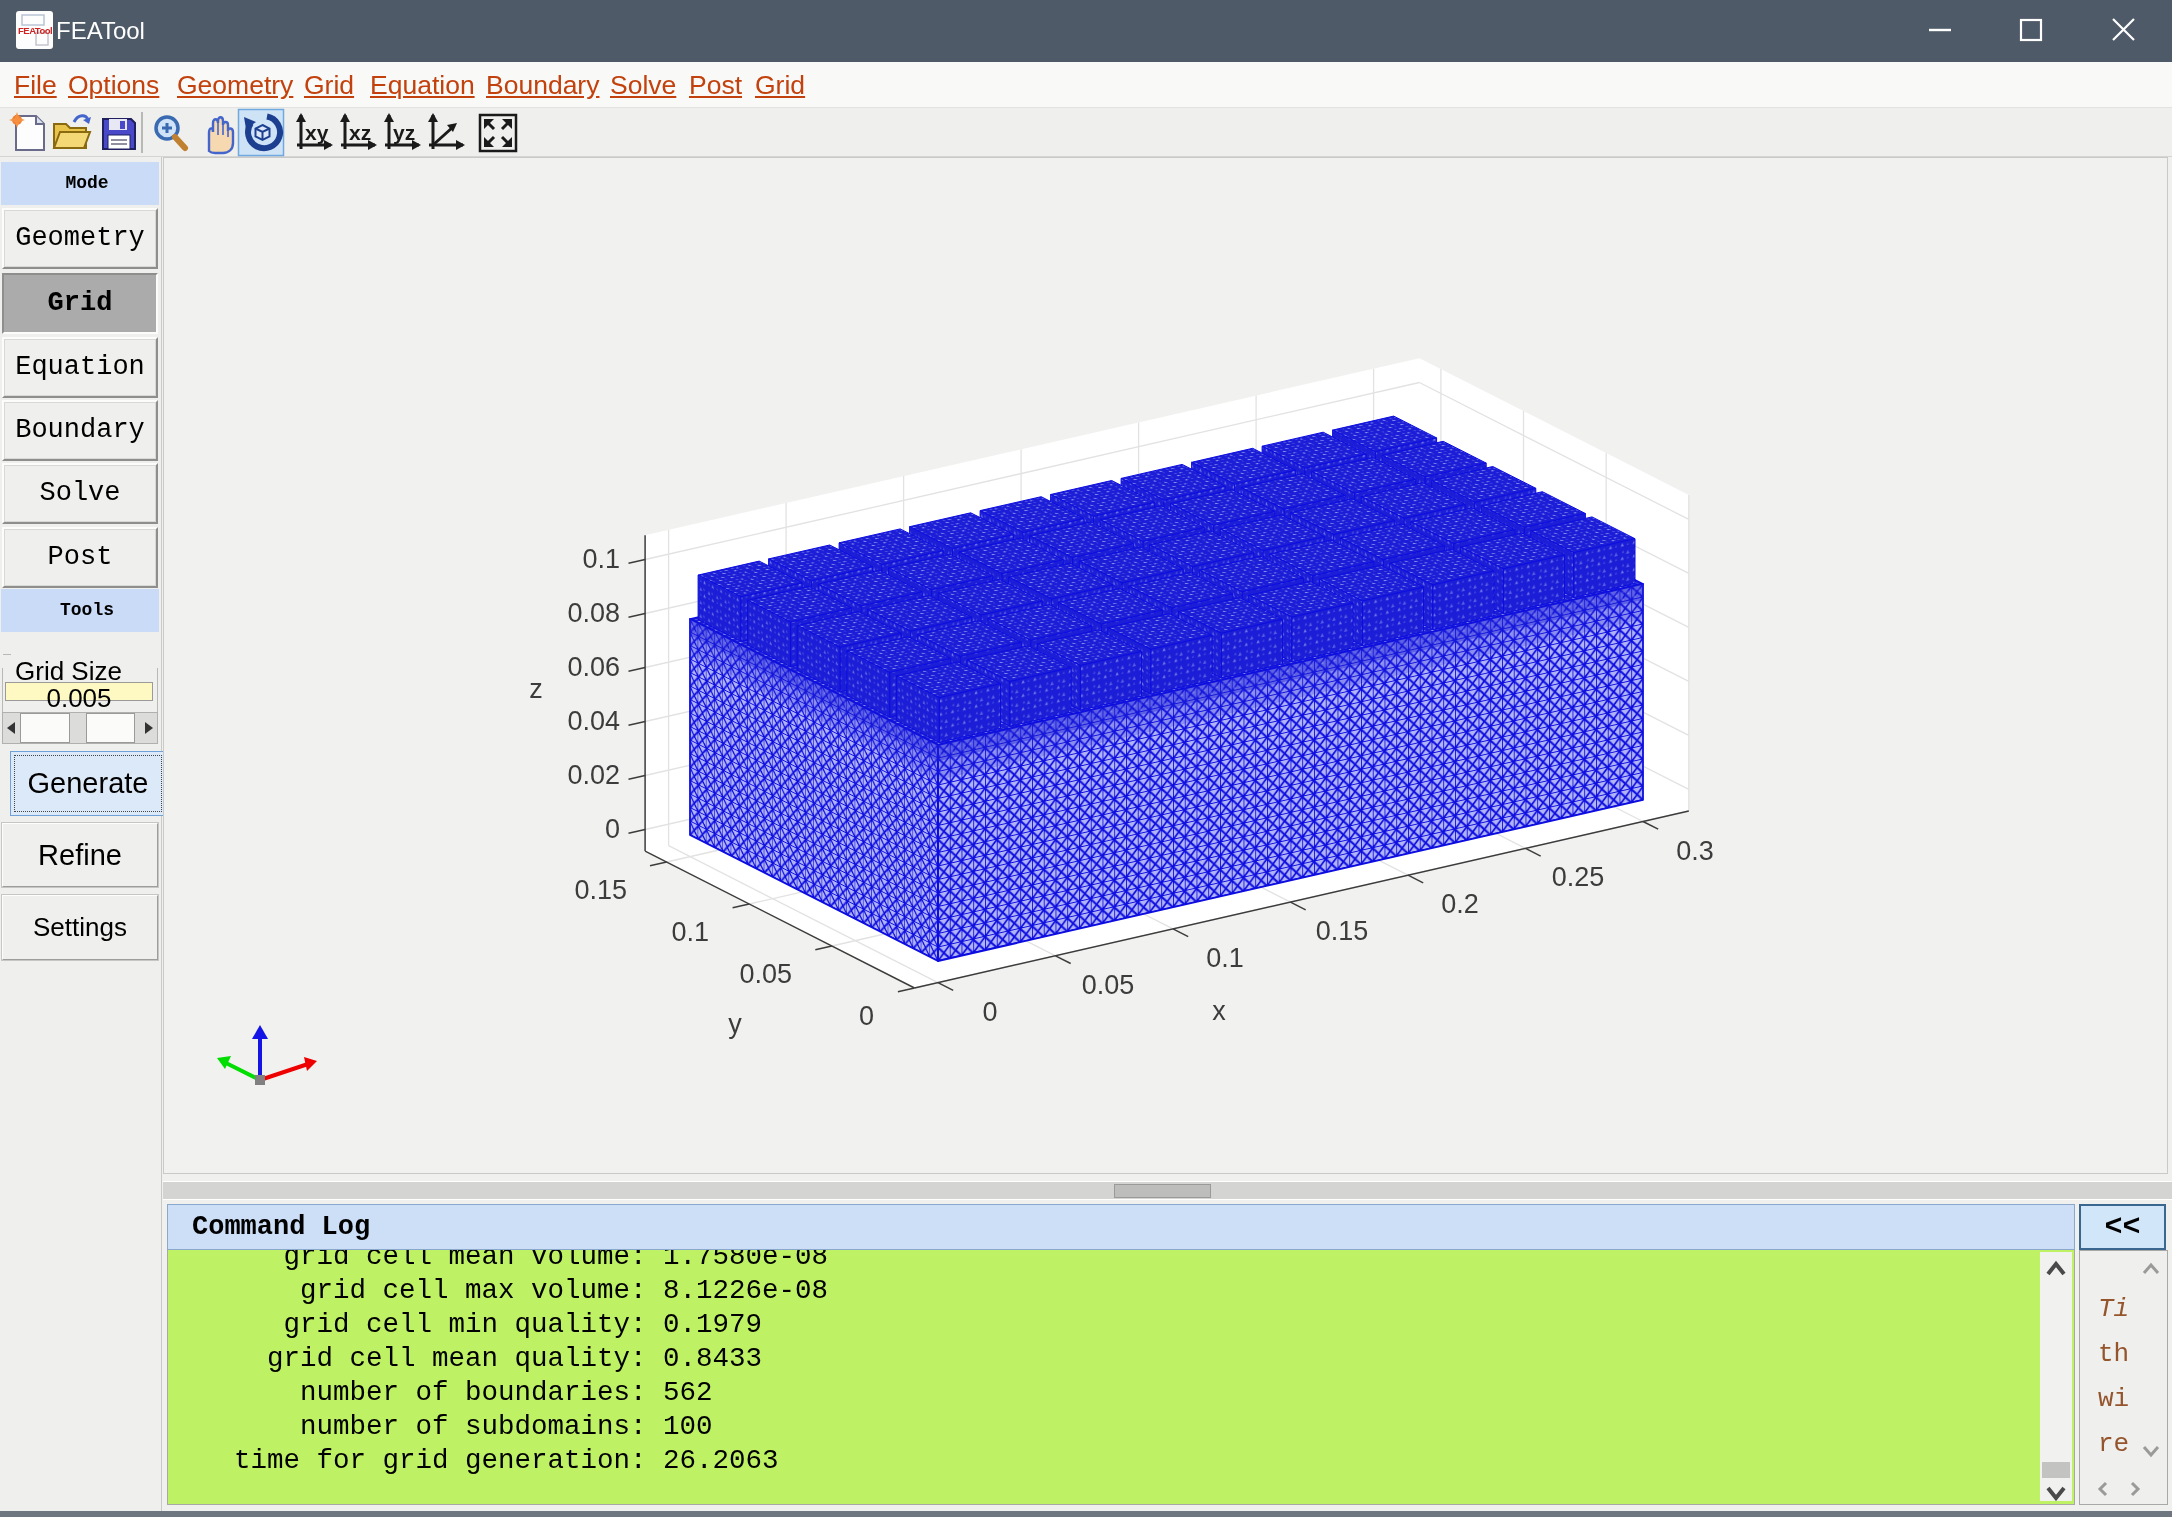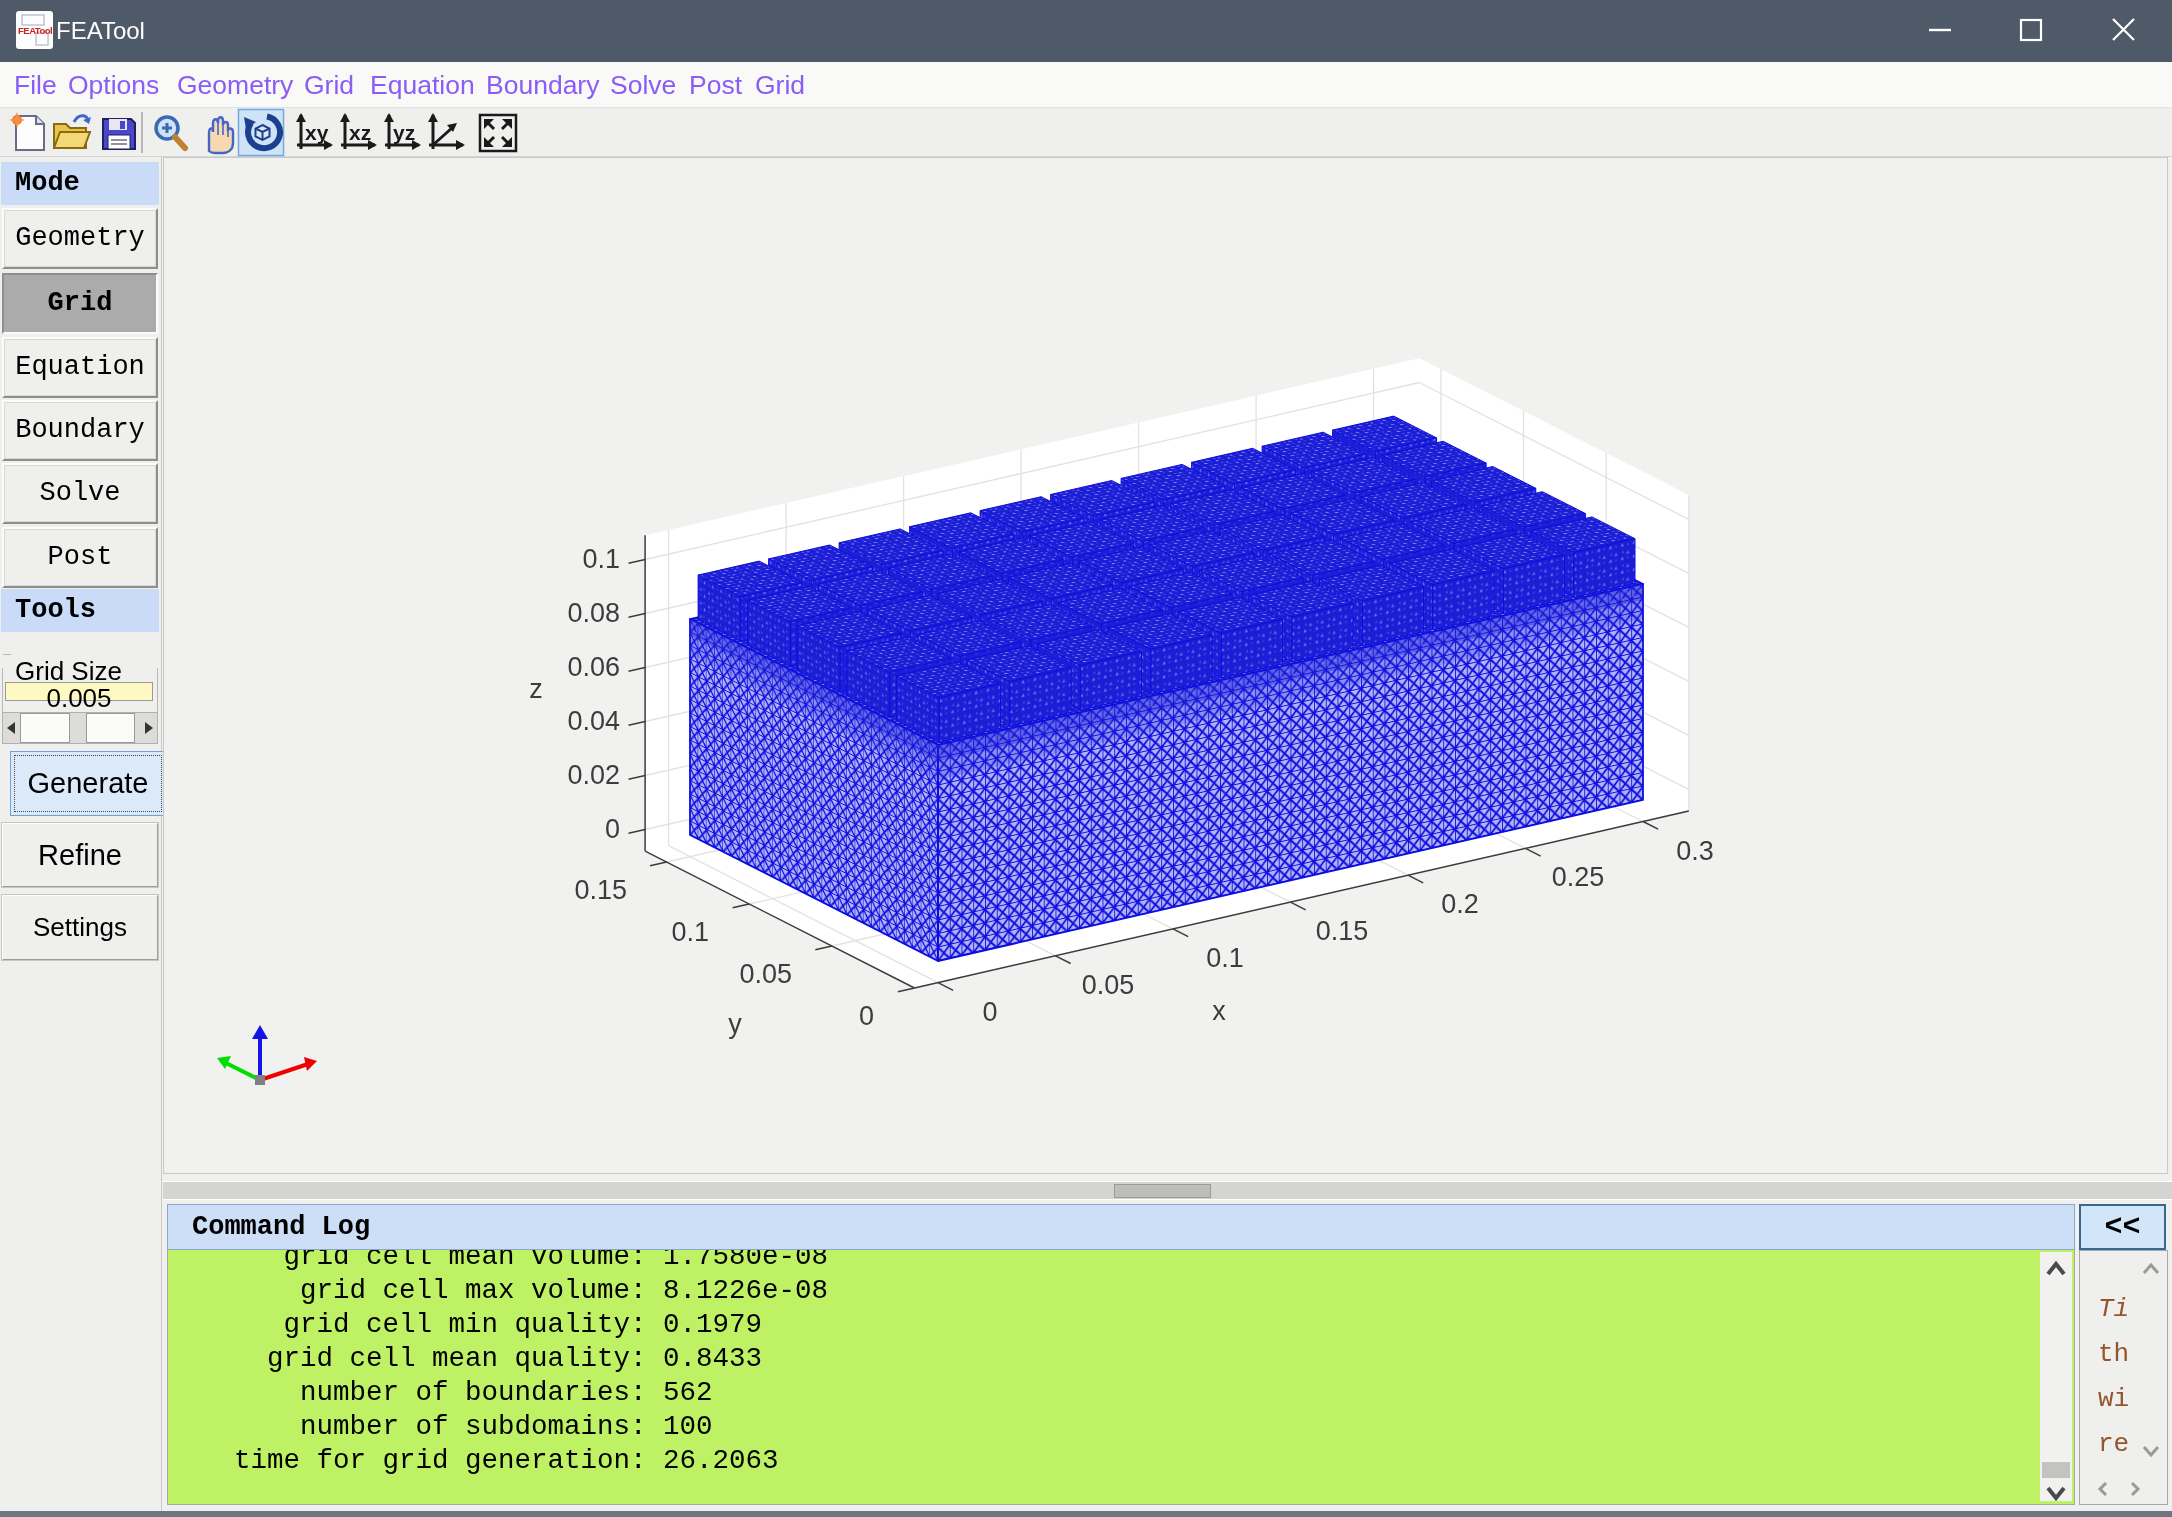--- a/index.html
+++ b/index.html
@@ -2,24 +2,24 @@
 <html><head><meta charset="utf-8"><style>
 * { margin:0; padding:0; box-sizing:border-box; }
 html,body { width:2172px; height:1517px; overflow:hidden; background:#f0f0ee; font-family:"Liberation Sans",sans-serif; }
 .abs { position:absolute; }
 #titlebar { position:absolute; left:0; top:0; width:2172px; height:63px; background:#4e5a68; }
 #fticon { position:absolute; left:16px; top:11px; width:37px; height:38px; background:#fdfdfd; border-radius:3px; }
 #fticon span { position:absolute; left:2px; top:14px; font-size:9.5px; font-weight:bold; color:#cc2222; letter-spacing:-0.5px; }
 #title { position:absolute; left:56px; top:17px; color:#ffffff; font-size:24px; letter-spacing:0px; }
 #winbtns { position:absolute; right:0; top:0; height:62px; }
 #menubar { position:absolute; left:0; top:62px; width:2172px; height:46px; background:#f9f9f8; border-bottom:1px solid #e2e2e0; }
-#menubar span { position:absolute; top:8px; font-size:26.5px; color:#8b5cf6; }
+#menubar span { position:absolute; top:8px; font-size:26.5px; color:#c2410c;text-decoration:underline; }
 #toolbar { position:absolute; left:0; top:108px; width:2172px; height:49px; background:#efefed; border-bottom:1px solid #d5d5d3; }
 #sidebar { position:absolute; left:0; top:157px; width:162px; height:1360px; background:#efefed; border-right:1px solid #c9c9c7; }
-.shead { position:absolute; left:1px; width:158px; height:43px; background:#c9dbf7; font-family:"Liberation Mono",monospace; font-weight:bold; font-size:27px; text-align:left; padding-left:14px; line-height:43px; color:#000; }
+.shead { position:absolute; left:1px; width:158px; height:43px; background:#c9dbf7; font-family:"Liberation Mono",monospace; font-weight:bold; font-size:18px; text-align:center; padding-left:14px; line-height:43px; color:#000; }
 .sbtn { position:absolute; left:2px; width:156px; height:61px; background:#efefed; border:2px solid; border-color:#fcfcfb #8e8e8c #8e8e8c #fcfcfb; font-family:"Liberation Mono",monospace; font-size:27px; text-align:center; line-height:57px; color:#000; box-shadow:inset 0 0 0 1px #d8d8d6; }
 .sel { background:#ababab; border-color:#8e8e8c #fcfcfb #fcfcfb #8e8e8c; font-weight:bold; box-shadow:none; }
 #plot { position:absolute; left:163px; top:157px; width:2005px; height:1017px; background:#f1f1f0; border:1px solid #c9c9c7; overflow:hidden; }
 #splitter { position:absolute; left:163px; top:1181px; width:2009px; height:19px; background:#d4d4d2; border-top:1px solid #ffffff; border-bottom:1px solid #ffffff; }
 #sthumb { position:absolute; left:951px; top:2px; width:97px; height:14px; background:#bdbdbb; border:1px solid #9a9a98; }
 #loghead { position:absolute; left:167px; top:1204px; width:1908px; height:46px; background:#cddff7; border:1px solid #8aa8cc; font-family:"Liberation Mono",monospace; font-weight:bold; font-size:27px; line-height:44px; color:#000; padding-left:24px; }
 #collapse { position:absolute; left:2079px; top:1204px; width:87px; height:46px; background:#d2e6f9; border:2px solid #39678f; font-family:"Liberation Mono",monospace; font-weight:bold; font-size:30px; text-align:center; line-height:42px; color:#000; }
 #logbody { position:absolute; left:167px; top:1250px; width:1908px; height:255px; background:#bef264; border:1px solid #a8a8a6; border-top:none; overflow:hidden; }
 #logtext { position:absolute; left:66px; top:-10px; font-family:"Liberation Mono",monospace; font-size:27.5px; line-height:34px; color:#000; white-space:pre; }
 #logsb { position:absolute; right:2px; top:2px; width:32px; height:249px; background:#f1f1f0; }

